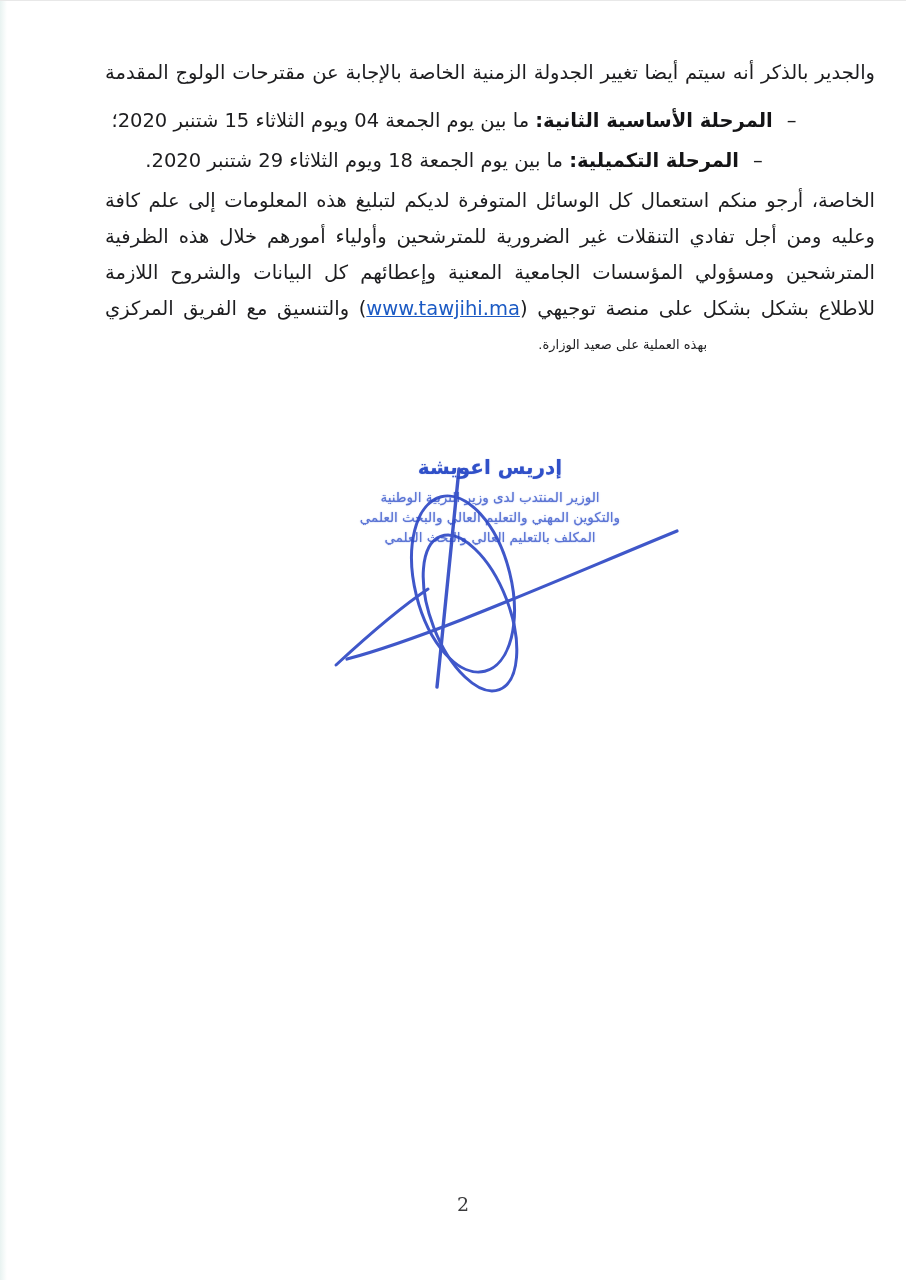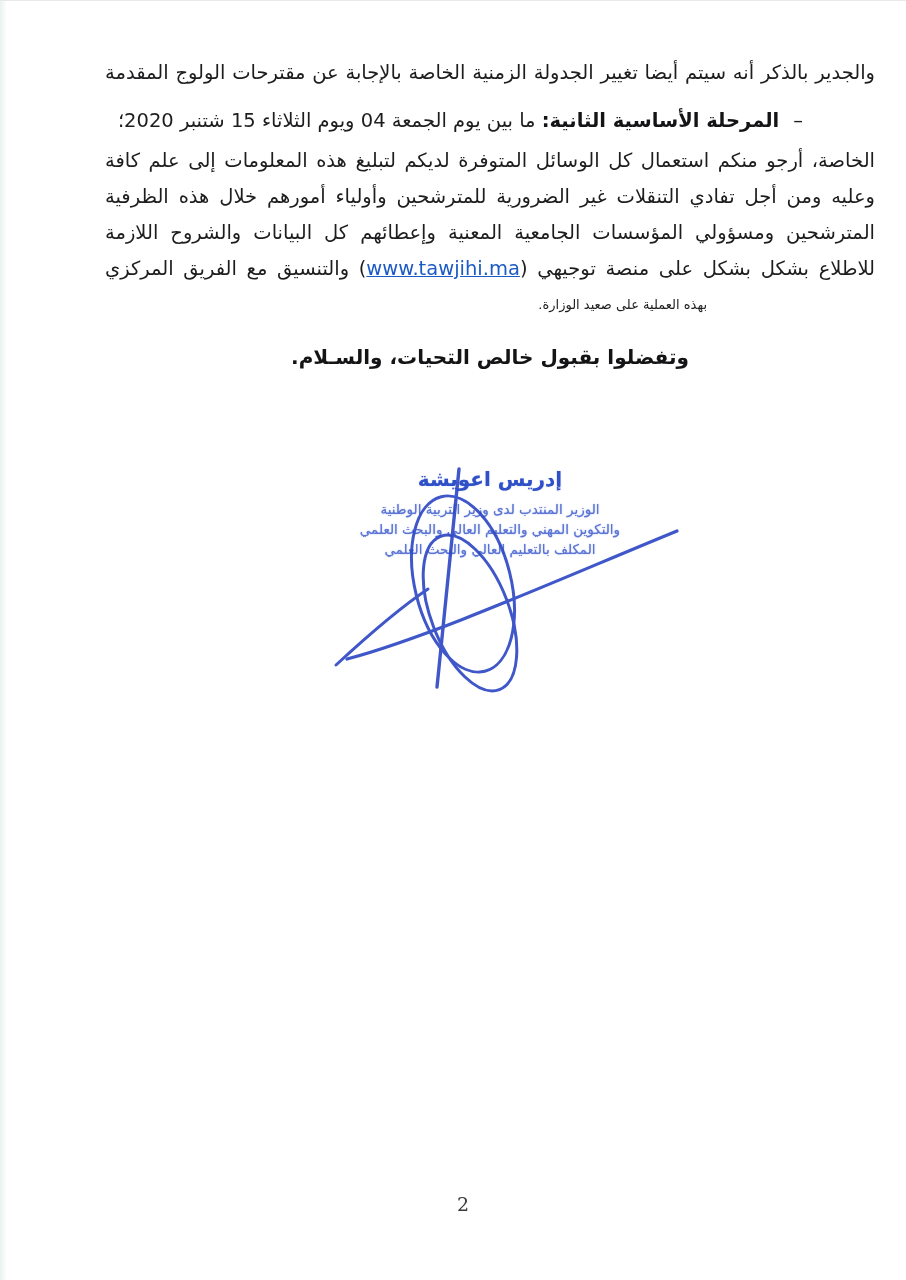--- a/index.html
+++ b/index.html
@@ -7,21 +7,21 @@
     position:relative;width:906px;height:1280px;margin:1px auto;
     background:#ffffff;overflow:hidden;
     font-family:"DejaVu Sans",sans-serif;color:#1d1d1f;
   }
   .scan-edge{position:absolute;left:0;top:0;width:7px;height:1280px;
     background:linear-gradient(90deg,rgba(205,228,224,.45),rgba(255,255,255,0));}
   .content{position:absolute;top:52px;right:31px;width:770px;direction:rtl;}
   .line{font-size:19.5px;line-height:40px;height:40px;white-space:nowrap;}
   .just{text-align:justify;text-align-last:justify;white-space:normal;height:40px;overflow:hidden;}
   .b{font-weight:bold;color:#141416;}
-  .bullets{margin-top:8px;padding-right:72px;}
+  .bullets{margin-top:8px;padding-right:72px;text-align:center;}
   .bullet-line{font-size:19.5px;line-height:40px;height:40px;white-space:nowrap;}
   .dash{display:inline-block;margin-left:14px;}
   .para2{margin-top:2px;}
   .para2 .line{line-height:36px;height:36px;}
   .para2 .just{height:36px;}
   .lastline{font-size:13px;line-height:36px;height:36px;margin-right:168px;white-space:nowrap;}
   a.doclink{color:#1b5ac4;}
   .closing{margin-top:16px;font-size:20px;line-height:36px;height:36px;text-align:center;font-weight:bold;color:#141416;}
   .sig-block{margin-top:90px;text-align:center;direction:rtl;}
   .sig-name{font-size:20px;line-height:28px;font-weight:bold;color:#3050c8;
@@ -42,33 +42,35 @@
   <div class="content">
 
     <div>
       <div class="line just">والجدير بالذكر أنه سيتم أيضا تغيير الجدولة الزمنية الخاصة بالإجابة عن مقترحات الولوج المقدمة</div>
     </div>
 
     <div class="bullets">
       <div class="bullet-line">
         <span class="dash">–</span><span class="b">المرحلة الأساسية الثانية:</span><span> ما بين يوم الجمعة 04 ويوم الثلاثاء 15 شتنبر 2020؛</span>
       </div>
+      <div class="bullet-line">
+        <span class="dash">–</span><span class="b">المرحلة التكميلية:</span><span> ما بين يوم الجمعة 18 ويوم الثلاثاء 29 شتنبر 2020.</span>
+      </div>
     </div>
 
     <div class="para2">
       <div class="line just">الخاصة، أرجو منكم استعمال كل الوسائل المتوفرة لديكم لتبليغ هذه المعلومات إلى علم كافة</div>
       <div class="line just">وعليه ومن أجل تفادي التنقلات غير الضرورية للمترشحين وأولياء أمورهم خلال هذه الظرفية</div>
       <div class="line just">المترشحين ومسؤولي المؤسسات الجامعية المعنية وإعطائهم كل البيانات والشروح اللازمة ودعوتهم</div>
       <div class="line just">
         <span>للاطلاع بشكل بشكل على منصة توجيهي (</span><a class="doclink" href="#">www.tawjihi.ma</a><span>) والتنسيق مع الفريق المركزي المكلف</span>
       </div>
       <div class="lastline">بهذه العملية على صعيد الوزارة.</div>
     </div>
 
-    <div class="closing">وتفضلوا بقبول خالص التحيات، والسـلام.</div>
 
     <div class="sig-block">
       <div class="sig-name">إدريس اعويشة</div>
       <div class="sig-titles">
         <div class="sig-title">الوزير المنتدب لدى وزير التربية الوطنية</div>
         <div class="sig-title">والتكوين المهني والتعليم العالي والبحث العلمي</div>
         <div class="sig-title">المكلف بالتعليم العالي والبحث العلمي</div>
       </div>
     </div>
 

